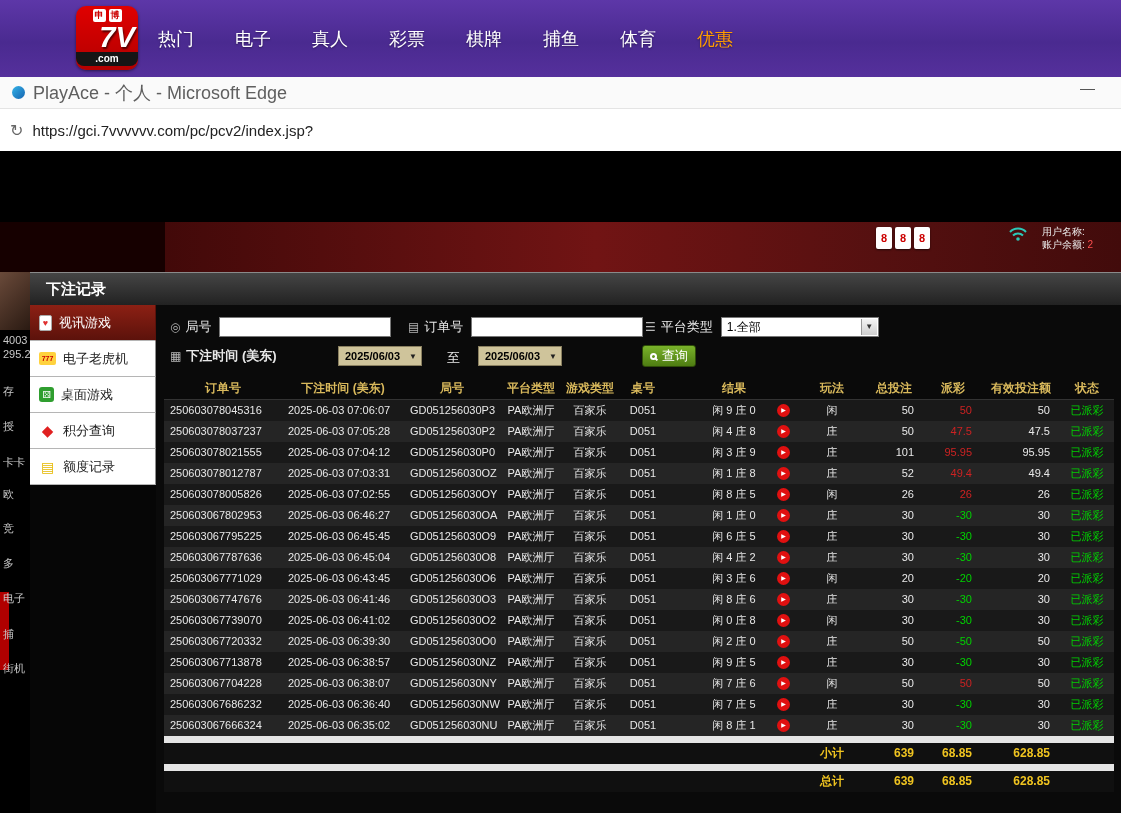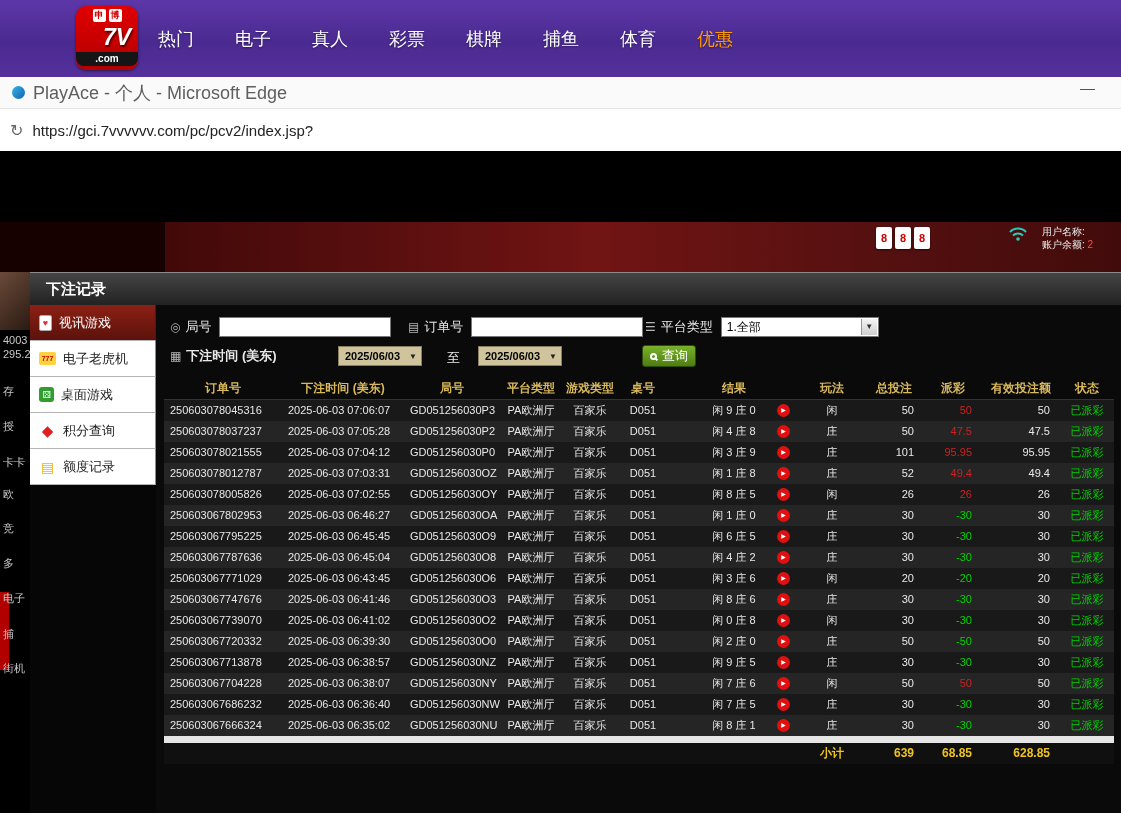--- a/index.html
+++ b/index.html
@@ -9,21 +9,21 @@
 
   
   .site-header{position:absolute;top:0;left:0;width:100%;height:77px;
     background:linear-gradient(180deg,#5d37a8 0%,#4a2a90 55%,#55309c 100%);}
   .logo{position:absolute;left:76px;top:6px;width:62px;height:64px;cursor:pointer;
     background:linear-gradient(180deg,#e00000,#b30000);border-radius:10px;text-align:center;padding-top:3px;
     box-shadow:0 1px 3px rgba(0,0,0,.5);}
   .logo-badges{display:flex;justify-content:center;gap:3px;}
   .logo-badges span{background:#fff;color:#c00;font-size:9px;font-weight:bold;width:13px;height:13px;
     line-height:13px;border-radius:2px;display:block;}
-  .logo-main{color:#fff;font-size:23px;font-weight:bold;font-style:italic;line-height:30px;
+  .logo-main{color:#fff;font-size:29px;font-weight:bold;font-style:italic;line-height:30px;
     text-shadow:1px 2px 2px rgba(0,0,0,.6);padding-left:20px;}
   .logo-sub{background:#151515;color:#fff;font-size:10px;font-weight:bold;line-height:14px;
     border-radius:0 0 8px 8px;}
   .main-nav{position:absolute;left:158px;top:0;height:77px;display:flex;align-items:center;gap:41px;}
   .nav-item{color:#fff;font-size:18px;cursor:pointer;text-shadow:0 1px 2px rgba(0,0,0,.4);white-space:nowrap;}
   .nav-item.hl{color:#ff9c00;}
 
   
   .titlebar{position:absolute;top:77px;left:0;width:100%;height:32px;background:#fafafa;
     border-bottom:1px solid #e4e4e4;display:flex;align-items:center;padding-left:12px;}
@@ -536,19 +536,27 @@
             </tbody>
             <tfoot>
               <tr class="sum">
                 <td colspan="7"></td>
                 <td class="ac">小计</td>
                 <td class="ar">639</td>
                 <td class="ar">68.85</td>
                 <td class="ar">628.85</td>
                 <td></td>
               </tr>
+              <tr class="sum">
+                <td colspan="7"></td>
+                <td class="ac">总计</td>
+                <td class="ar">639</td>
+                <td class="ar">68.85</td>
+                <td class="ar">628.85</td>
+                <td></td>
+              </tr>
             </tfoot>
           </table>
       </div>
     </div>
   </div>
 
 </div>
 
 </body></html>

